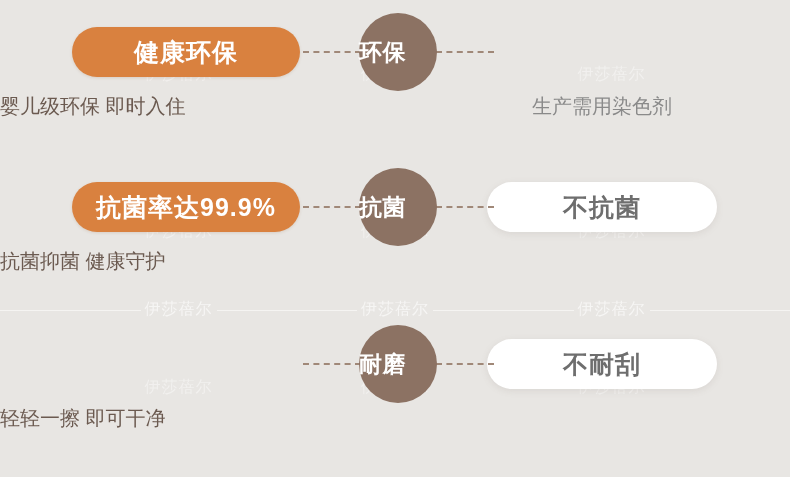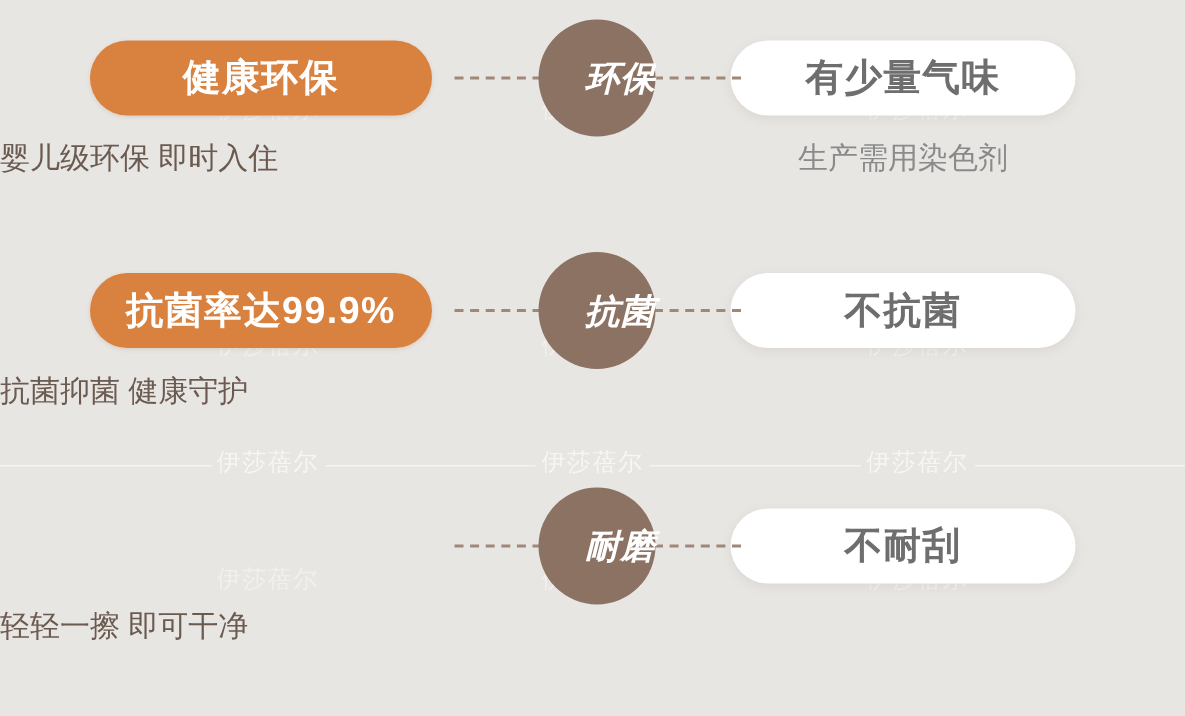--- a/index.html
+++ b/index.html
@@ -70,21 +70,21 @@
   
   .pro-side {
     position: absolute;
     left: 0;
     top: 0;
     width: 340px;
     height: 155px;
   }
   .pill-orange {
     position: absolute;
-    left: 60px;
+    left: 72px;
     top: 19px;
     width: 228px;
     height: 50px;
     border-radius: 25px;
     background: #D9813F;
     display: flex;
     align-items: center;
     justify-content: center;
     box-shadow: 0 1px 3px rgba(150,100,60,0.18);
   }
@@ -111,23 +111,22 @@
   .badge-circle {
     position: absolute;
     left: 359px;
     top: 5px;
     width: 78px;
     height: 78px;
     border-radius: 50%;
     background: #8C7263;
     display: flex;
     align-items: center;
-    justify-content: flex-end;
+    justify-content: flex-start;
     z-index: 3;
-    font-style: italic;
   }
   .badge-circle .label {
     color: #FFFFFF;
     font-size: 23px;
     font-weight: bold;
     letter-spacing: 0.5px;
     line-height: 1;
     white-space: nowrap;
   }
 
@@ -238,23 +237,20 @@
 
     <div class="dash left"></div>
 
     <div class="badge-circle">
       <span class="label">环保</span>
     </div>
 
     <div class="dash right"></div>
 
     <div class="con-side">
-      <div class="pill-white">
-        <span class="label">有少量气味</span>
-      </div>
       <div class="con-sub">生产需用染色剂</div>
     </div>
   </div>
 
   <div class="feature-row r1">
     <div class="pro-side">
       <div class="pill-orange">
         <span class="label">抗菌率达99.9%</span>
       </div>
       <div class="pro-sub">抗菌抑菌 健康守护</div>

